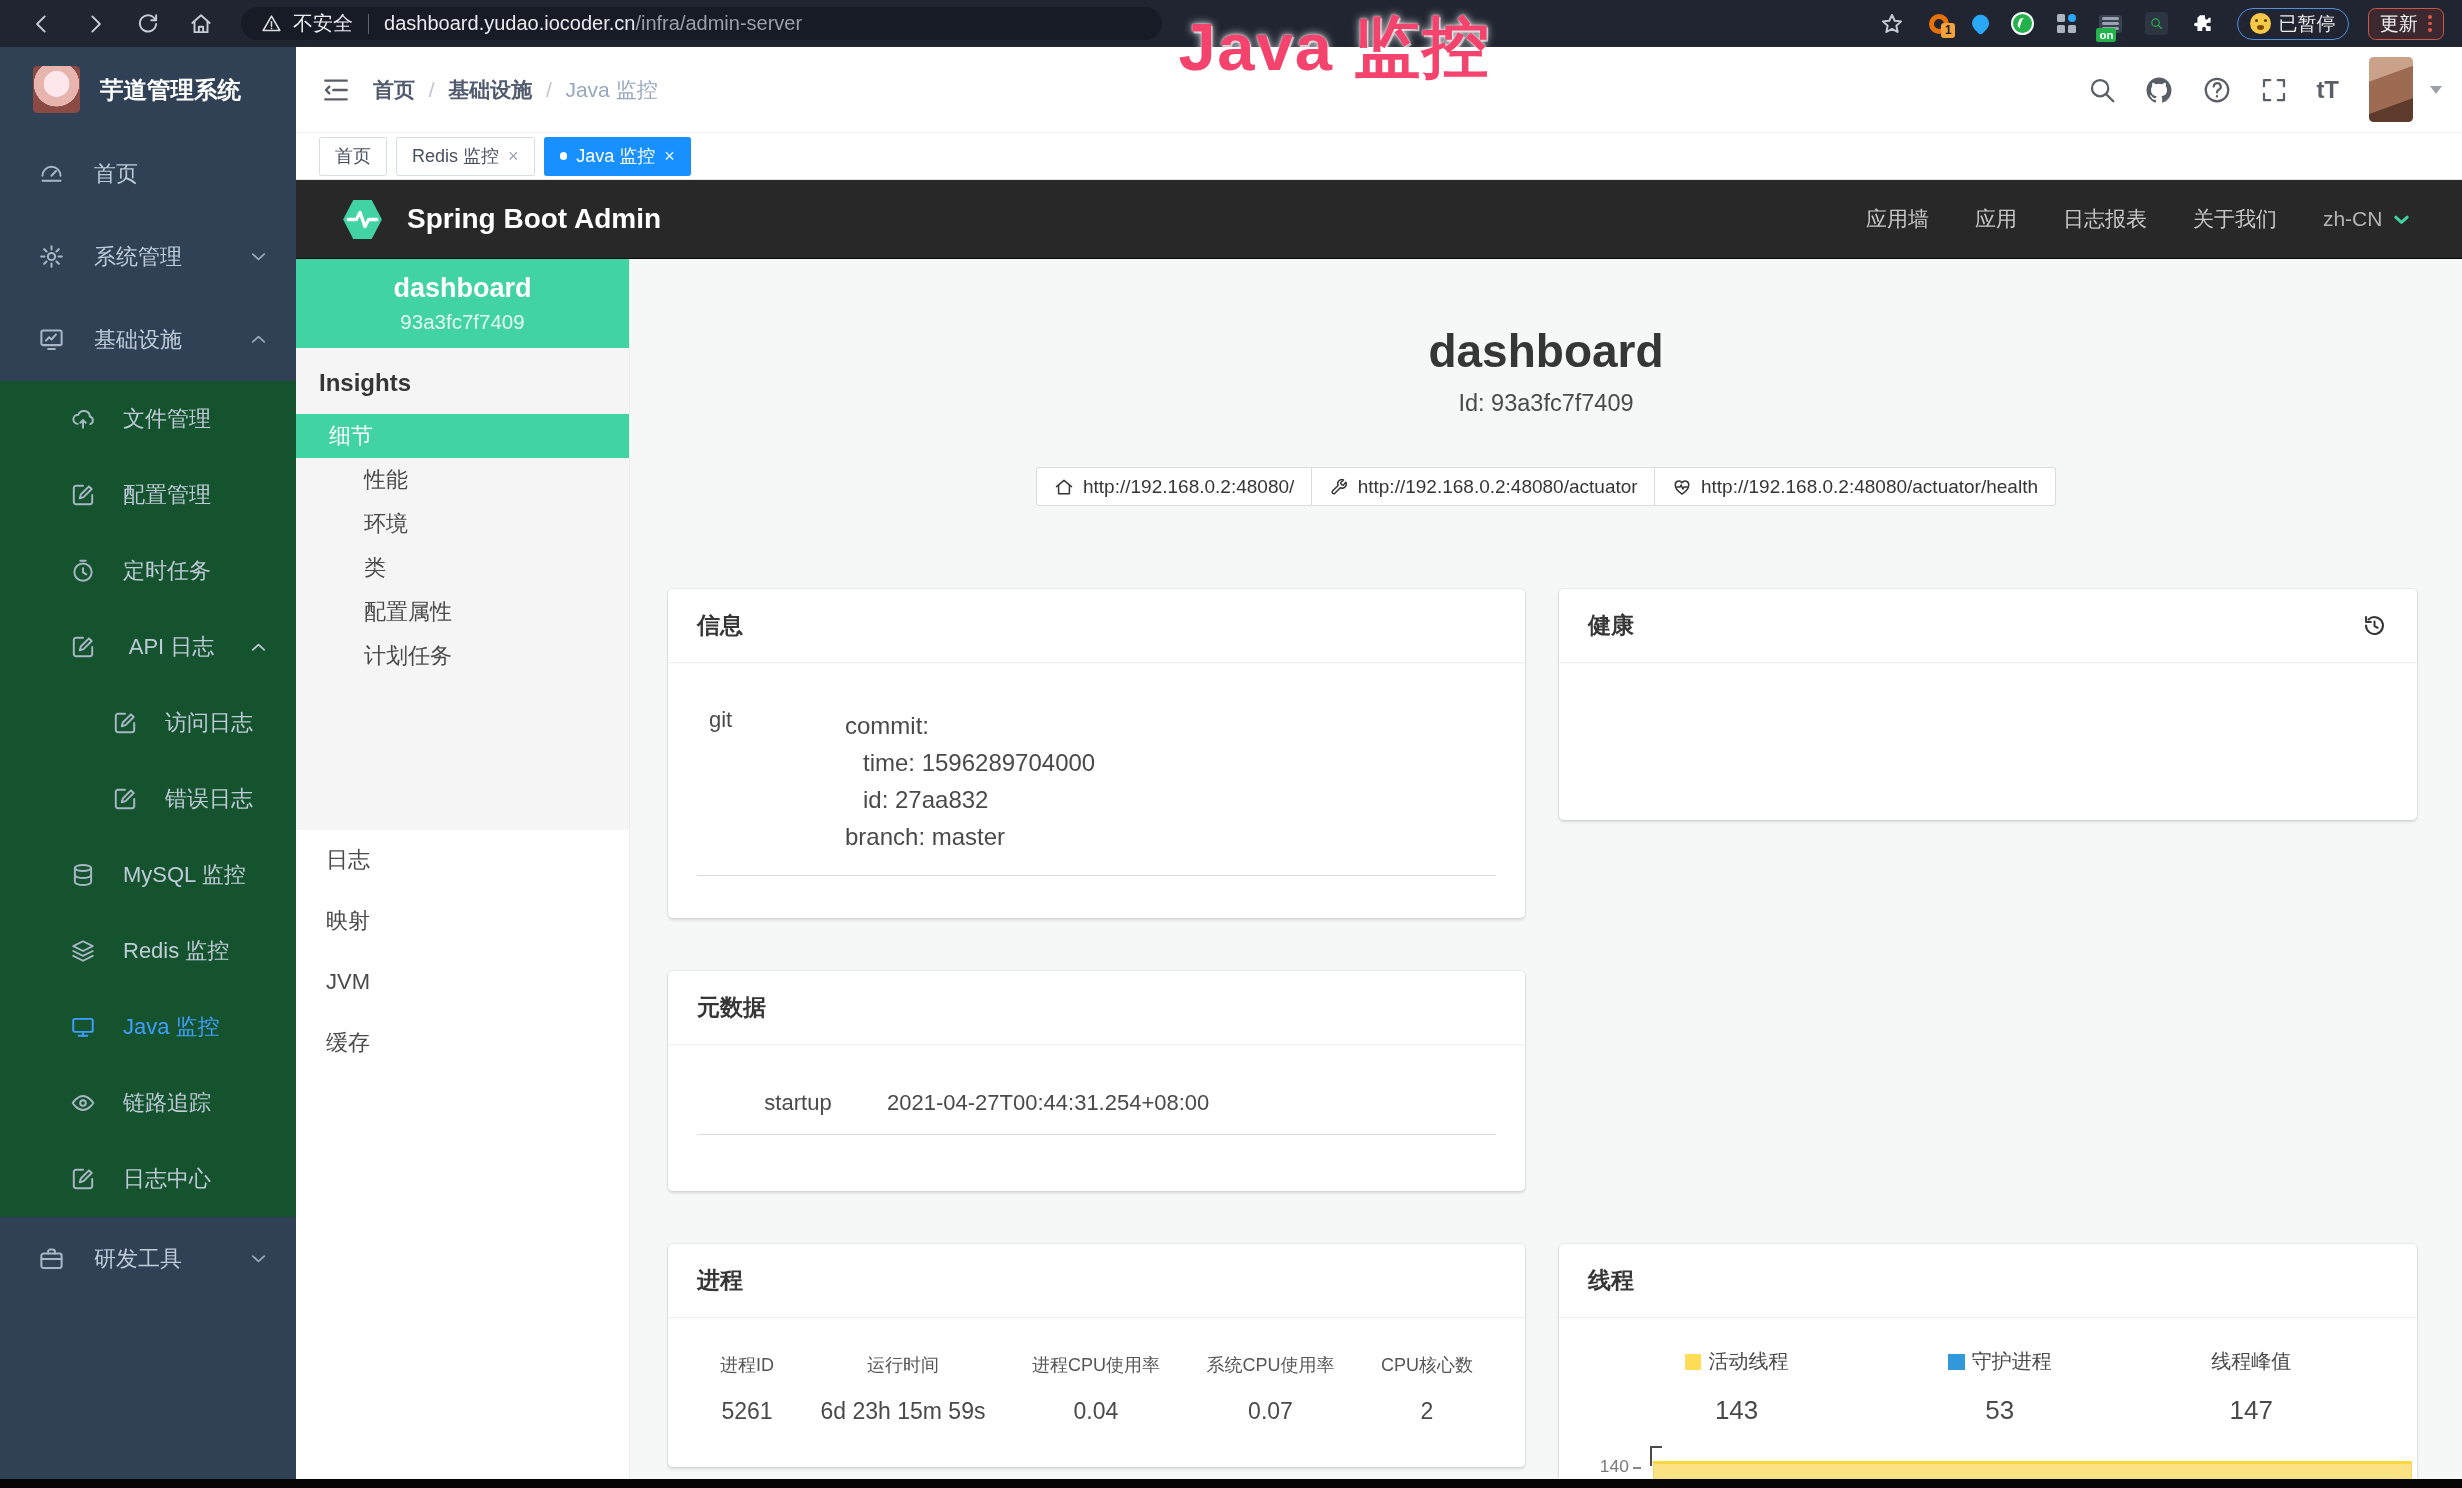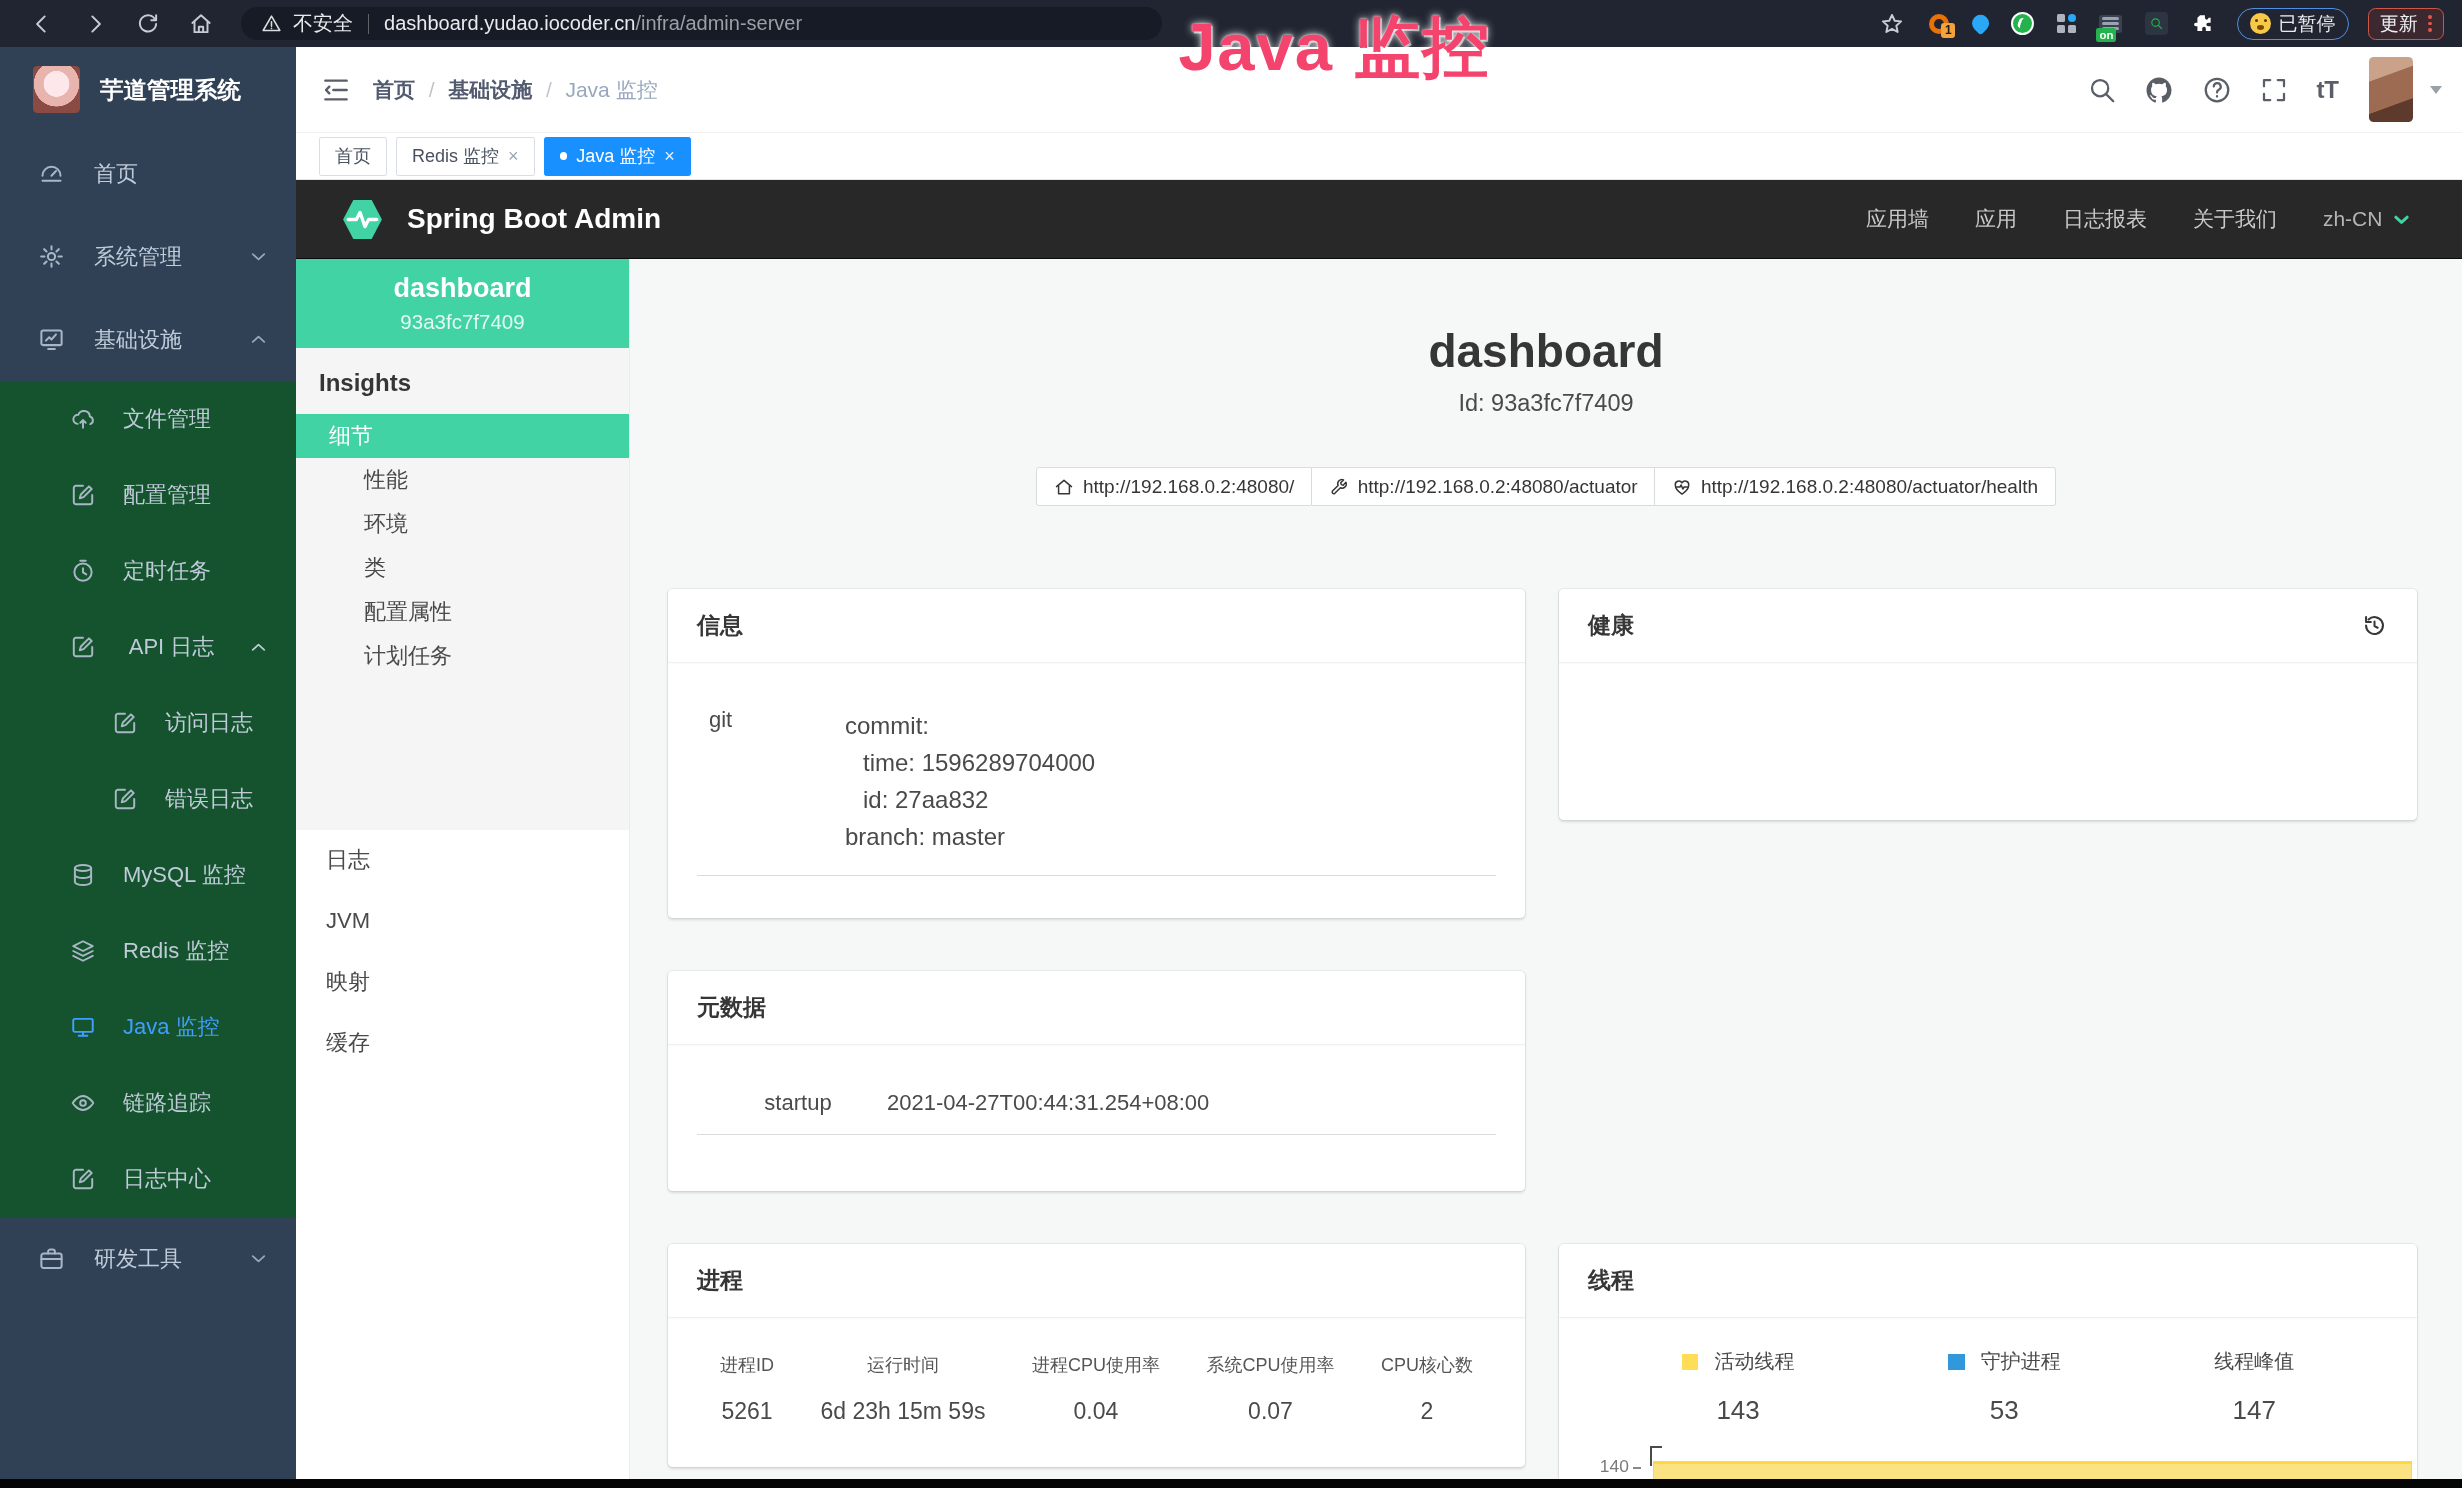--- a/index.html
+++ b/index.html
@@ -160,21 +160,21 @@
   .meta-value { font-size:22px; color:#4a4a4a; }
 
   .proc-table { display:flex; justify-content:space-between; padding:4.6px 23px 0; }
   .proc-col { text-align:center; }
   .proc-head { font-size:18px; color:#565656; }
   .proc-val { margin-top:21px; font-size:23px; color:#4a4a4a; }
 
   .threads-body { padding:30px 0 0; }
   .legend-row { display:flex; justify-content:space-around; padding:0 46px; }
   .legend-col { text-align:center; }
-  .legend-label { font-size:20px; color:#4a4a4a; display:flex; align-items:center; gap:16px; justify-content:center; }
+  .legend-label { font-size:20px; color:#4a4a4a; display:flex; align-items:center; gap:7px; justify-content:center; }
   .sq { width:16.7px; height:16.7px; display:inline-block; }
   .legend-val { margin-top:20px; font-size:26px; color:#4a4a4a; }
   .chart { position:relative; margin-top:30px; height:121px; }
   .ytick { position:absolute; left:0; width:82px; text-align:right; font-size:17.4px; color:#7a7a7a; }
   .ytick::after { content:""; display:inline-block; width:7.6px; height:1.5px; background:#888; margin-left:4.6px; vertical-align:middle; }
   .axis-corner { position:absolute; left:91px; top:-10.6px; width:12px; height:20px;
     border-left:2.3px solid #4a4a4a; border-top:2.3px solid #4a4a4a; }
   .area { position:absolute; left:94px; right:4.6px; top:4.6px; bottom:-46px; background:#fbe283;
     border-top:3px solid #ffd83d; border-left:1.5px solid #f5d469; border-right:1.5px solid #f5d469; }
 
@@ -476,22 +476,22 @@
   <div class="insights">
     <div class="insights-head">Insights</div>
     <div class="i-item active">细节</div>
     <div class="i-item">性能</div>
     <div class="i-item">环境</div>
     <div class="i-item">类</div>
     <div class="i-item">配置属性</div>
     <div class="i-item">计划任务</div>
   </div>
   <div class="r-item">日志</div>
+  <div class="r-item">映射</div>
   <div class="r-item">JVM</div>
-  <div class="r-item">映射</div>
   <div class="r-item">缓存</div>
 </div>
 
 <div class="sba-main">
   <div class="d-title">dashboard</div>
   <div class="d-id">Id: 93a3fc7f7409</div>
 
   <div class="link-group">
     <div class="link-btn">
       <svg class="ico" viewBox="0 0 24 24">

